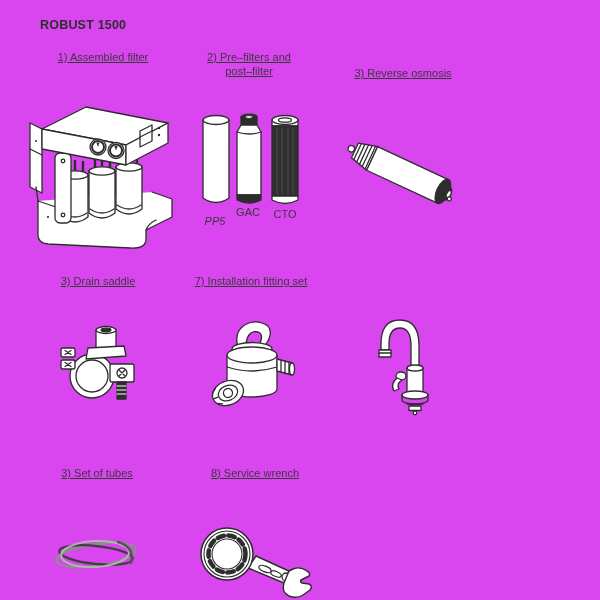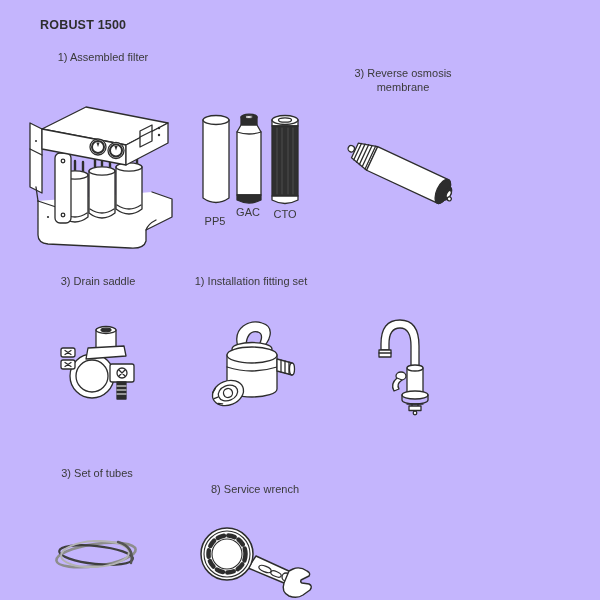--- a/index.html
+++ b/index.html
@@ -1,41 +1,44 @@
 <!DOCTYPE html>
 <html><head>
 <meta charset="utf-8">
 <style>
   html,body{margin:0;padding:0;background:#fff;}
   .canvas{
-    position:relative;width:600px;height:600px;background:#c4b5fd;
+    position:relative;width:600px;height:600px;background:#d946ef;
     font-family:"Liberation Sans",sans-serif;color:#3a3a3a;overflow:hidden;
   }
   .title{
     position:absolute;left:40px;top:18px;font-size:12.5px;font-weight:bold;
     color:#2e2e2e;letter-spacing:.2px;
   }
   .lbl{position:absolute;font-size:11px;line-height:14px;text-align:center;}
-  .lbl span{display:block;}
+  .lbl span{display:block;text-decoration:underline;}
   .cart-lbl{position:absolute;width:40px;font-size:11px;text-align:center;color:#3a3a3a;}
   svg.illu{position:absolute;}
 </style>
 </head>
 <body>
 
 <div class="canvas">
 
   <div class="title">ROBUST 1500</div>
 
   <div class="lbl" style="left:38px;top:50px;width:130px;">
     <span>1) Assembled filter</span>
   </div>
+  <div class="lbl" style="left:189px;top:50px;width:120px;">
+    <span>2) Pre–filters and</span>
+    <span>post–filter</span>
+  </div>
   <div class="lbl" style="left:343px;top:66px;width:120px;">
     <span>3) Reverse osmosis</span>
-    <span>membrane</span>
   </div>
 
   <svg class="illu" style="left:26px;top:97px;" width="158" height="152" viewBox="0 0 158 152">
     <g stroke="#2d2d2d" stroke-width="1.3" fill="none" stroke-linejoin="round" stroke-linecap="round">
 
       <path fill="#fff" d="M12,104 L12,138 Q12,146 22,147 L104,151 Q118,152 120,144 L120,133 L146,120 L146,102 L126,95"></path>
       <path d="M12,104 L30,110"></path>
       <path d="M120,133 Q122,127 130,123"></path>
       <circle cx="22" cy="120" r="1.1" fill="#2d2d2d" stroke="none"></circle>
 
@@ -103,42 +106,42 @@
       <g>
         <path fill="#fff" d="M76,8 L76,14 L102,14 L102,8 Z"></path>
         <ellipse cx="89" cy="8" rx="13" ry="4.5" fill="#fff"></ellipse>
         <ellipse cx="89" cy="8" rx="6.5" ry="2.2"></ellipse>
         <path fill="#303030" d="M76,14 L102,14 L102,84 L76,84 Z"></path>
         <path d="M81,16 L81,82 M86,16 L86,82 M92,16 L92,82 M97,16 L97,82" stroke="#4c4c4c" stroke-width="1"></path>
         <path fill="#fff" d="M76,84 L102,84 L102,88 Q89,95 76,88 Z"></path>
       </g>
     </g>
   </svg>
-  <div class="cart-lbl" style="left:195px;top:215px;">PP5</div>
+  <div class="cart-lbl" style="left:195px;top:215px;font-style:italic;">PP5</div>
   <div class="cart-lbl" style="left:228px;top:206px;">GAC</div>
   <div class="cart-lbl" style="left:265px;top:208px;">CTO</div>
 
   <svg class="illu" style="left:344px;top:126px;" width="128" height="92" viewBox="0 0 128 92">
     <g transform="translate(10,24) rotate(25)" stroke="#2d2d2d" stroke-width="1.3" fill="none" stroke-linejoin="round" stroke-linecap="round">
       <circle cx="-3" cy="0" r="3.2" fill="#fff"></circle>
       <path fill="#fff" d="M1,-8 L20,-13 L20,13 L1,8 Z"></path>
       <path d="M4,-9 L4,9 M7.5,-10 L7.5,10 M11,-11 L11,11 M14.5,-11.5 L14.5,11.5 M18,-12.5 L18,12.5"></path>
       <path fill="#fff" d="M20,-13 L98,-13 A6,13 0 0 1 98,13 L20,13 Z"></path>
       <ellipse cx="98" cy="0" rx="6" ry="13" fill="#2d2d2d"></ellipse>
       <ellipse cx="103" cy="0" rx="3.5" ry="7" fill="#2d2d2d"></ellipse>
       <ellipse cx="104.5" cy="0" rx="2" ry="4" fill="#fff"></ellipse>
       <circle cx="107" cy="4" r="2" fill="#fff"></circle>
     </g>
   </svg>
 
   <div class="lbl" style="left:37px;top:274px;width:122px;">
     <span>3) Drain saddle</span>
   </div>
   <div class="lbl" style="left:183px;top:274px;width:136px;">
-    <span>1) Installation fitting set</span>
+    <span>7) Installation fitting set</span>
   </div>
 
   <svg class="illu" style="left:58px;top:322px;" width="78" height="88" viewBox="0 0 78 88">
     <g stroke="#2d2d2d" stroke-width="1.3" fill="none" stroke-linejoin="round" stroke-linecap="round">
       <circle cx="34" cy="54" r="22" fill="#fff"></circle>
       <circle cx="34" cy="54" r="16" fill="#fff"></circle>
 
       <path fill="#fff" d="M38,8 L38,26 L58,26 L58,8"></path>
       <ellipse cx="48" cy="8" rx="10" ry="3.5" fill="#fff"></ellipse>
       <ellipse cx="48" cy="8" rx="5" ry="1.8" fill="#2d2d2d"></ellipse>
@@ -201,21 +204,21 @@
       <path d="M25,83 L25,88 M51,83 L51,88 M25,88 A13,4 0 0 0 51,88"></path>
       <path d="M35,92 L35,97 M41,92 L41,97 M30,92 L46,92"></path>
       <rect x="32" y="94" width="12" height="4.5" fill="#fff"></rect>
       <circle cx="38" cy="101" r="1.8" fill="#fff"></circle>
     </g>
   </svg>
 
   <div class="lbl" style="left:36px;top:466px;width:122px;">
     <span>3) Set of tubes</span>
   </div>
-  <div class="lbl" style="left:190px;top:482px;width:130px;">
+  <div class="lbl" style="left:190px;top:466px;width:130px;">
     <span>8) Service wrench</span>
   </div>
 
   <svg class="illu" style="left:50px;top:534px;" width="92" height="42" viewBox="0 0 92 42">
     <g fill="none" stroke-linecap="round">
       <ellipse cx="46" cy="21" rx="40" ry="11" stroke="#8d8d8d" stroke-width="2.6" transform="rotate(-8 46 21)"></ellipse>
       <ellipse cx="46" cy="21" rx="37" ry="9" stroke="#3f3f3f" stroke-width="2.2" transform="rotate(6 46 21)"></ellipse>
       <ellipse cx="45" cy="20" rx="34" ry="13" stroke="#b3b3b3" stroke-width="2" transform="rotate(-3 45 20)"></ellipse>
       <path d="M68,8 Q85,13 81,29" stroke="#555555" stroke-width="2.4"></path>
     </g>

